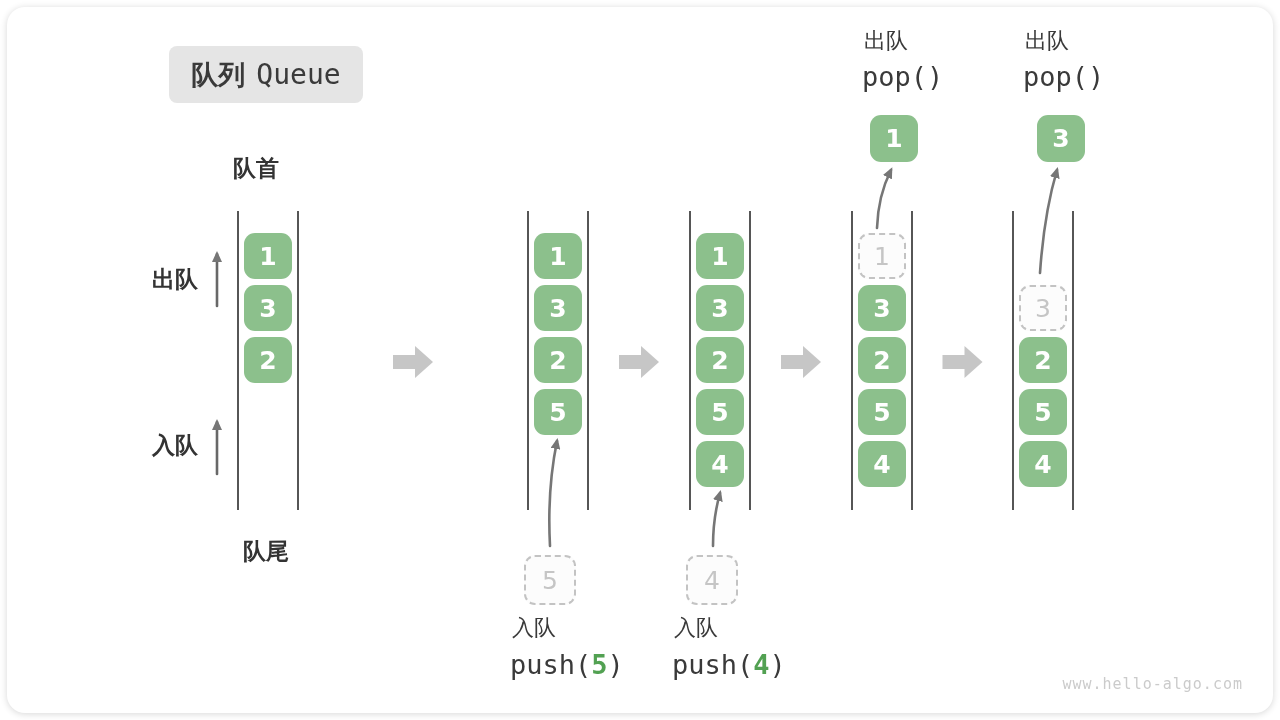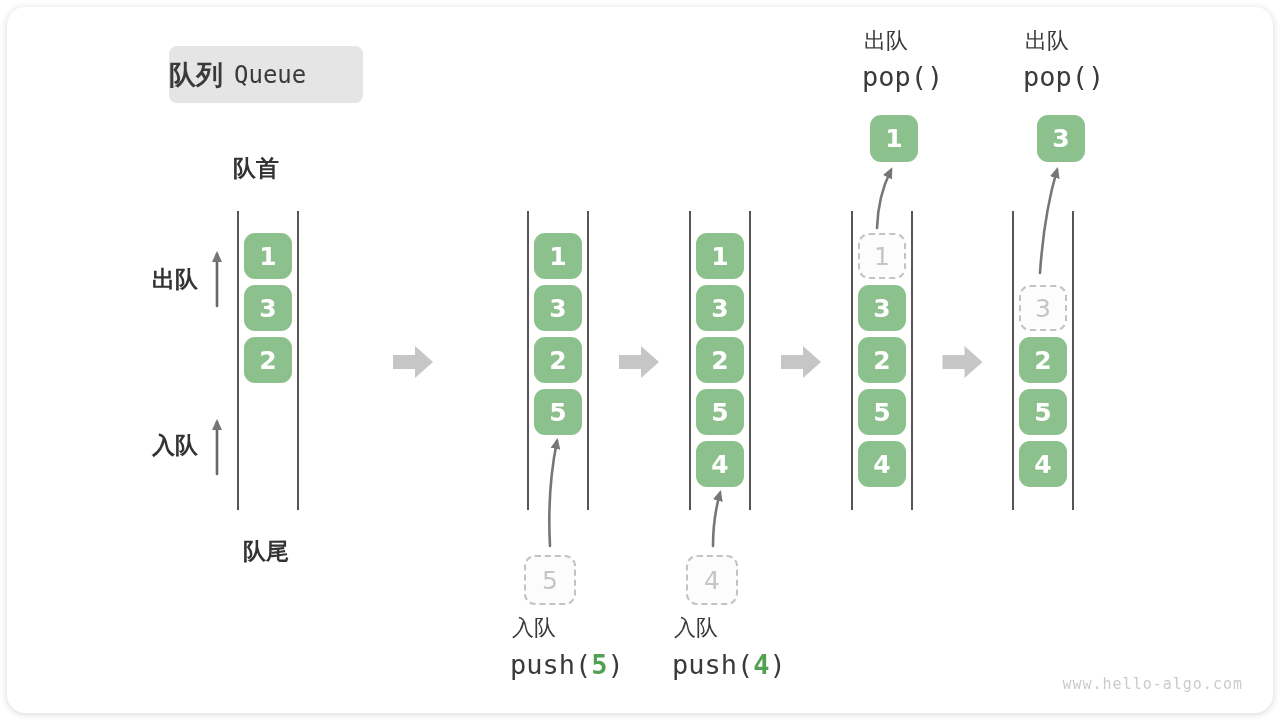--- a/index.html
+++ b/index.html
@@ -29,30 +29,30 @@
   }
 
   .title-box {
     position: absolute;
     left: 169px; top: 46px;
     width: 194px; height: 57px;
     background: var(--title-bg);
     border-radius: 8px;
     display: flex;
     align-items: center;
-    justify-content: flex-start;
+    justify-content: center;
     gap: 11px;
   }
   .title-zh {
     font-size: 27px;
     font-weight: bold;
     color: var(--text-dark);
   }
   .title-en {
-    font-size: 24px;
+    font-size: 28px;
     color: var(--text-dark);
     font-family: "DejaVu Sans Mono", "Liberation Mono", monospace;
   }
 
   .cjk-label {
     position: absolute;
     font-size: 23px;
     font-weight: bold;
     color: #333333;
     white-space: nowrap;

